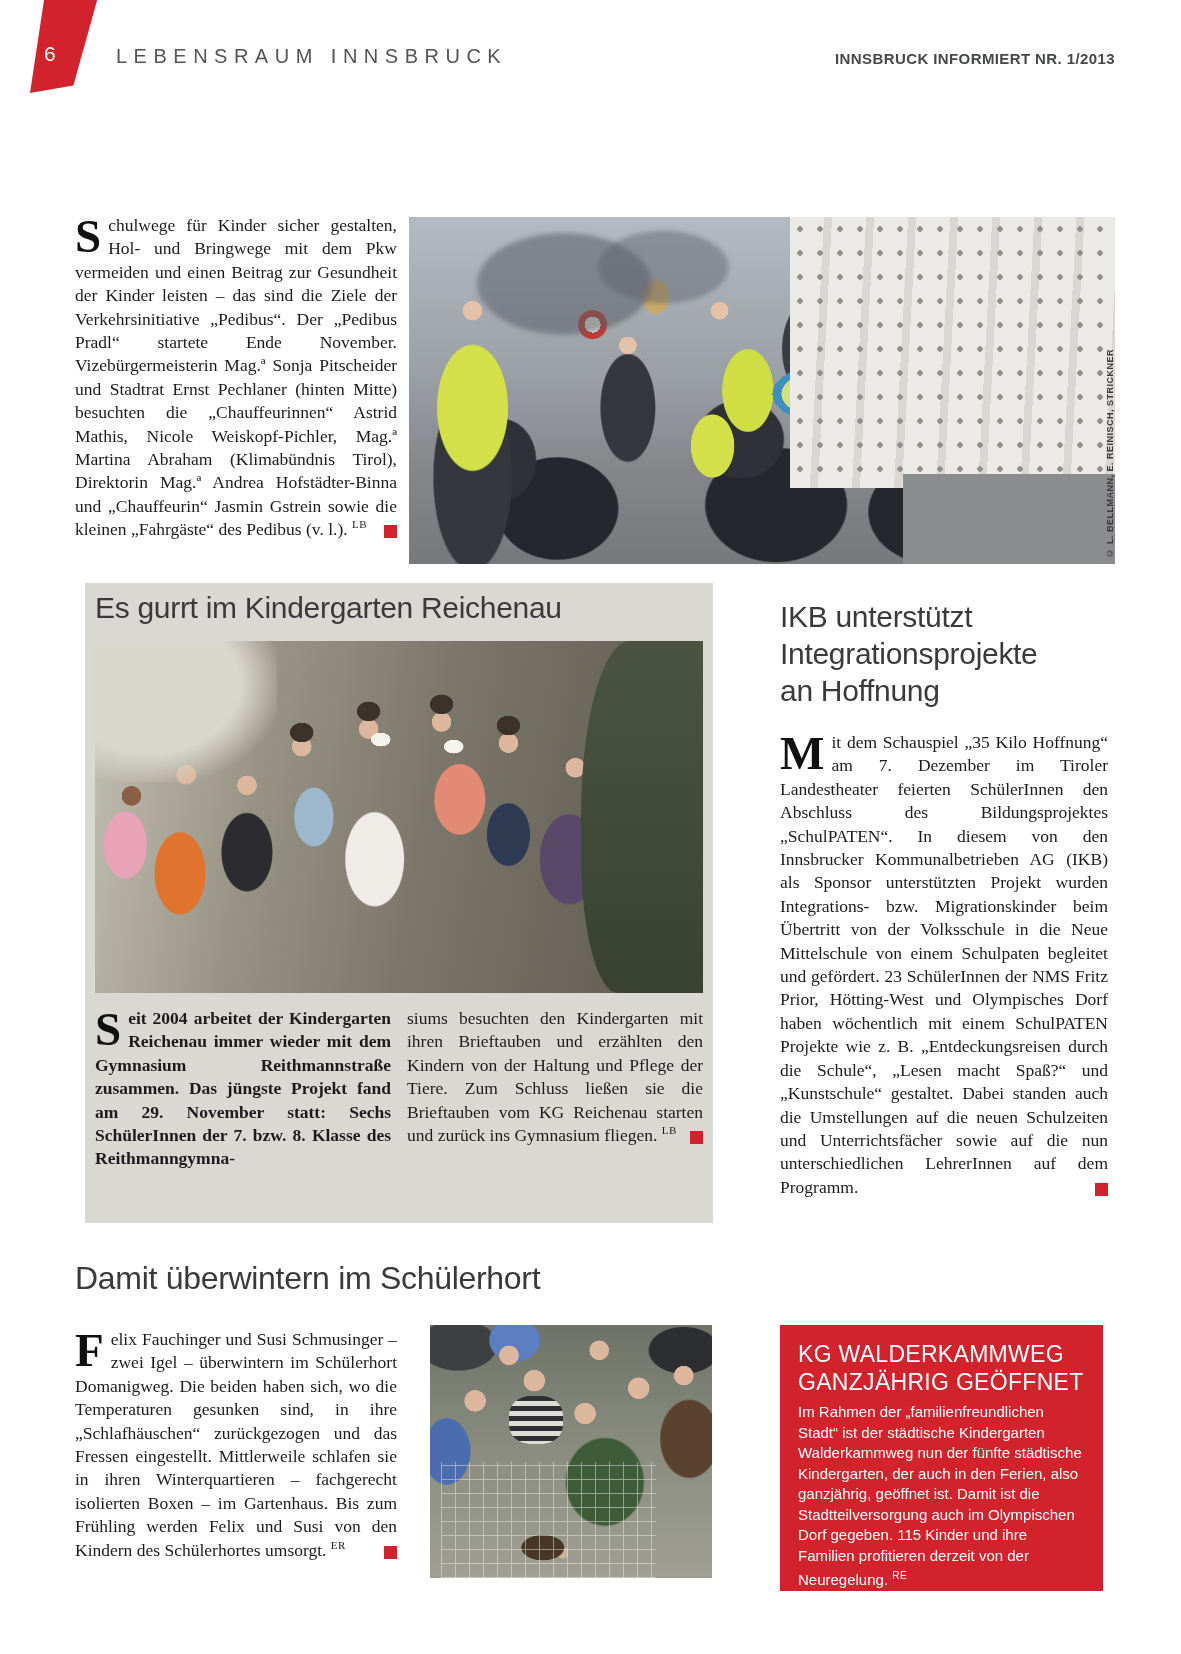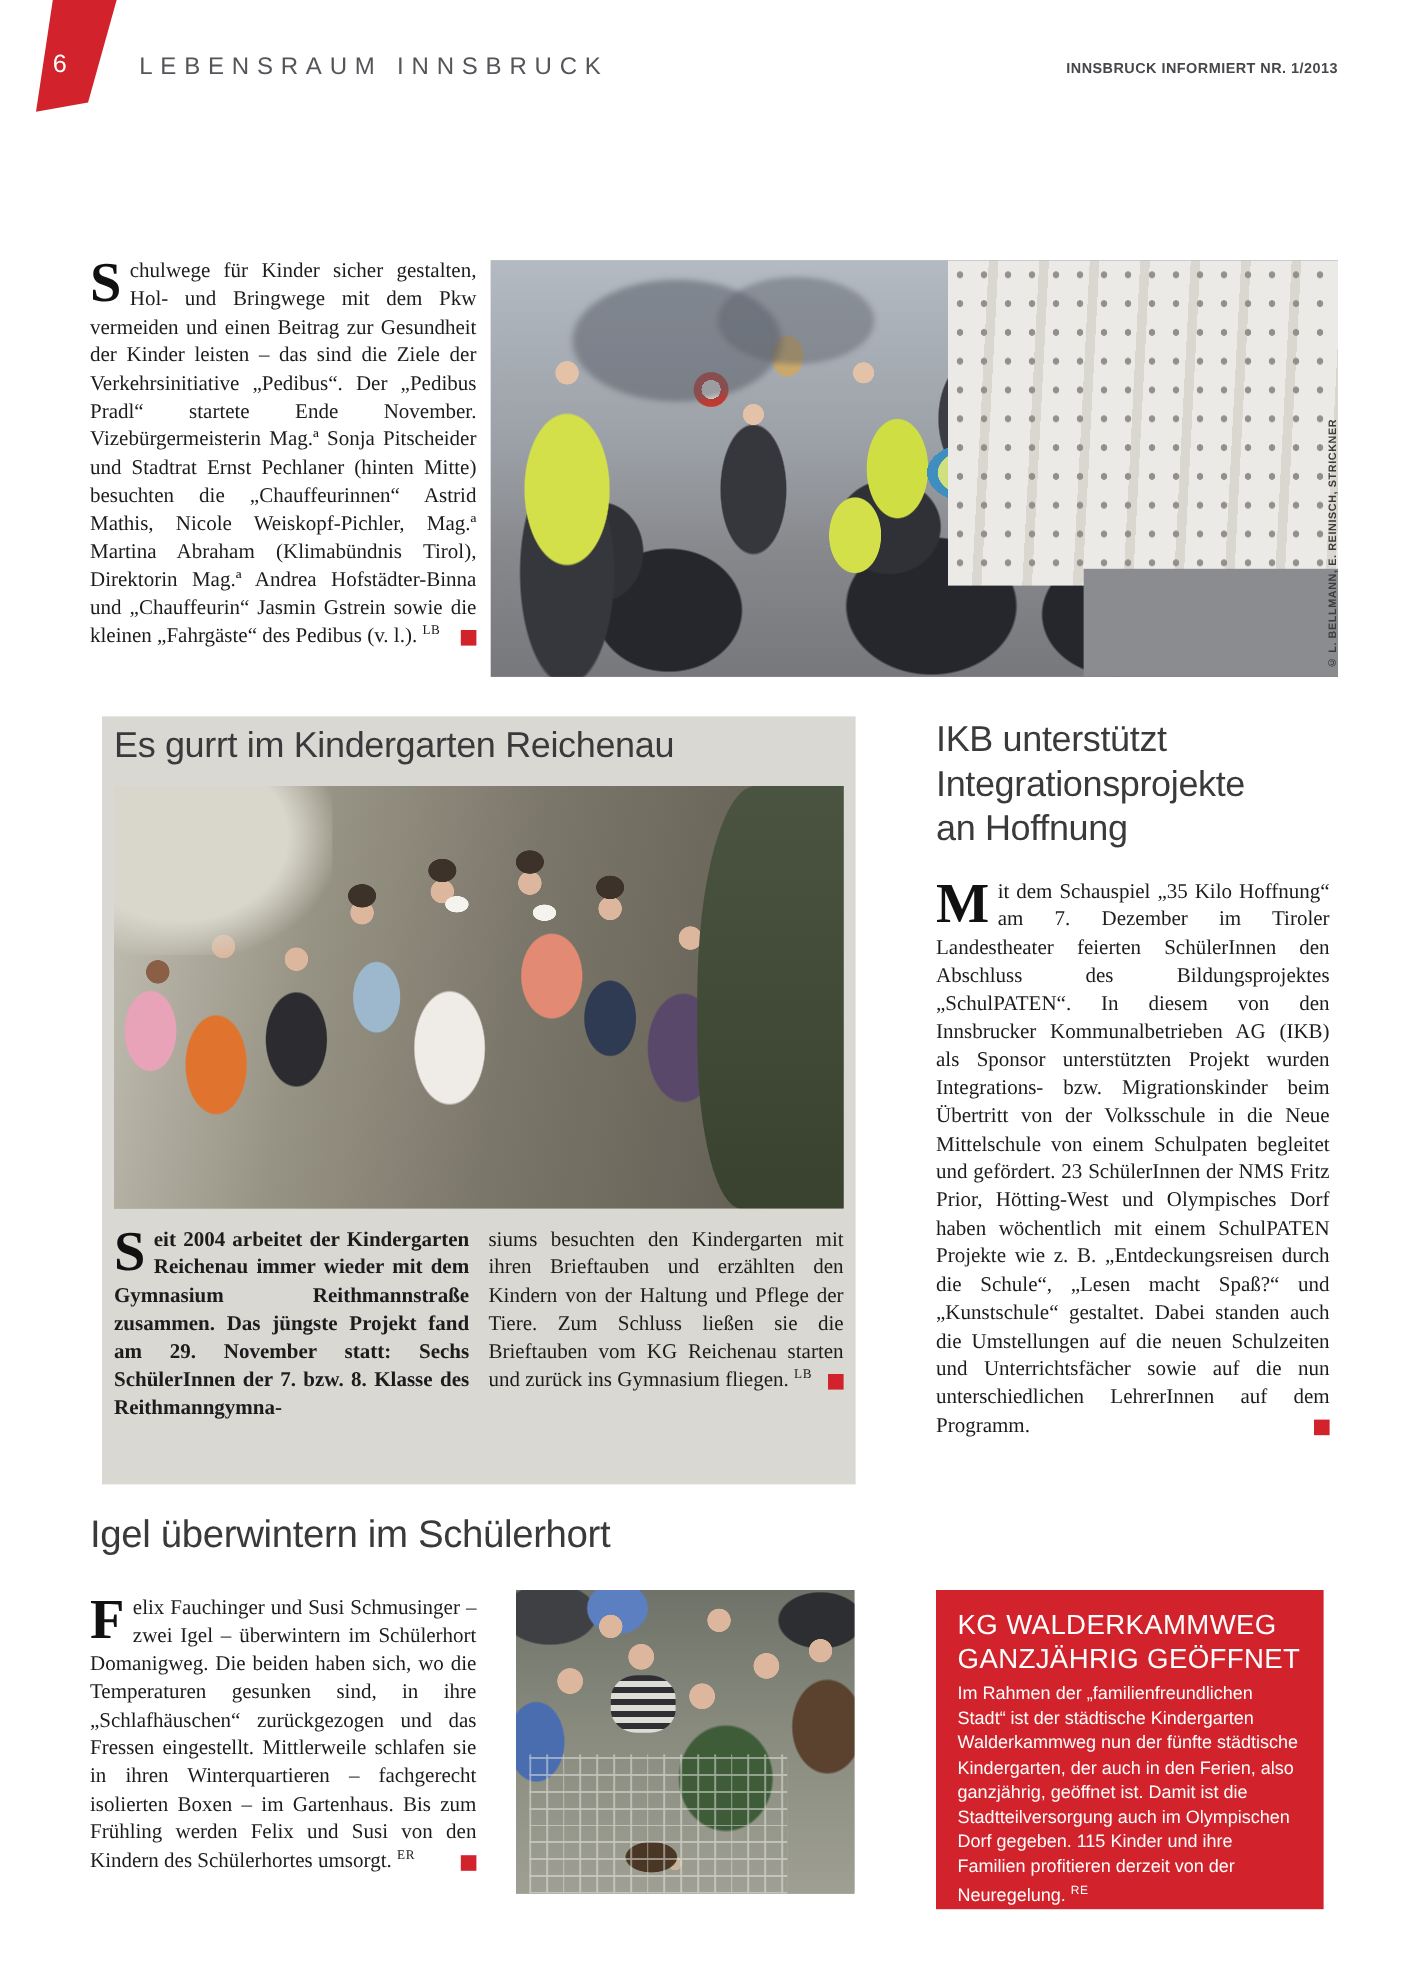--- a/index.html
+++ b/index.html
@@ -20,21 +20,21 @@
     clip-path:polygon(20% 0,96% 0,62% 89%,0 97%);
   }
   .page-number{
     position:absolute;left:44px;top:42px;color:#fff;font-size:21px;font-weight:400;
   }
   .section-title{
     position:absolute;left:116px;top:45px;font-size:20px;letter-spacing:6.5px;
     color:#54555a;font-weight:500;white-space:nowrap;
   }
   .issue-title{
-    position:absolute;right:66px;top:50px;font-size:12px;letter-spacing:.4px;
+    position:absolute;right:66px;top:50px;font-size:15px;letter-spacing:.4px;
     color:#46474a;font-weight:600;white-space:nowrap;
   }
   
   .headline{
     position:absolute;color:var(--head);font-weight:300;letter-spacing:-.3px;
     font-family:"Liberation Sans",sans-serif;white-space:pre-line;
   }
   
   .body-text{
     position:absolute;margin:0;color:var(--ink);
@@ -169,21 +169,21 @@
       radial-gradient(ellipse 36px 24px at 90% 10%, #2c2e32 0 95%, rgba(255,255,255,0) 100%),
       linear-gradient(180deg,#6f7268 0%,#878a7d 45%,#9fa093 100%);
   }
   .p3-stripes{left:28%;top:28%;width:54px;height:48px;border-radius:40%;
     background:repeating-linear-gradient(180deg,#2f2f33 0 5px,#ddddd8 5px 10px);}
   .p3-mesh{left:4%;bottom:0;width:76%;height:46%;opacity:.55;
     background:
       repeating-linear-gradient(90deg, rgba(235,235,230,.9) 0 1.5px, rgba(235,235,230,0) 1.5px 14px),
       repeating-linear-gradient(0deg, rgba(235,235,230,.9) 0 1.5px, rgba(235,235,230,0) 1.5px 14px);}
   
-  .graybox{position:absolute;left:85px;top:597px;width:628px;height:640px;background:var(--graybox);}
+  .graybox{position:absolute;left:85px;top:583px;width:628px;height:640px;background:var(--graybox);}
   
   .redbox{
     position:absolute;left:780px;top:1325px;width:323px;height:266px;background:var(--red);
     box-sizing:border-box;padding:15px 18px;color:#fff;
   }
   .redbox-title{
     margin:0;font-size:23px;line-height:28px;font-weight:400;letter-spacing:.3px;
     color:#fff;white-space:pre-line;
   }
   .redbox-body{
@@ -218,21 +218,21 @@
     </div>
     <p class="body-text dropcap" style="left:10px;top:424px;width:296px;font-weight:bold;"><span>Seit 2004 arbeitet der Kindergarten Reichenau immer wieder mit dem Gymnasium Reithmannstraße zusammen. Das jüngste Projekt fand am 29. November statt: Sechs SchülerInnen der 7. bzw. 8. Klasse des Reithmanngymna-</span></p>
     <p class="body-text" style="left:322px;top:424px;width:296px;"><span>siums besuchten den Kindergarten mit ihren Brieftauben und erzählten den Kindern von der Haltung und Pflege der Tiere. Zum Schluss ließen sie die Brieftauben vom KG Reichenau starten und zurück ins Gymnasium fliegen.</span> <sup>LB</sup><span class="endmark"></span></p>
   </div>
 
   <h2 class="headline" style="left:780px;top:598px;width:330px;font-size:30px;line-height:37px;margin:0;">IKB unterstützt
 Integrationsprojekte
 an Hoffnung</h2>
   <p class="body-text dropcap" style="left:780px;top:731px;width:328px;"><span>Mit dem Schauspiel „35 Kilo Hoffnung“ am 7. Dezember im Tiroler Landestheater feierten SchülerInnen den Abschluss des Bildungsprojektes „SchulPATEN“. In diesem von den Innsbrucker Kommunalbetrieben AG (IKB) als Sponsor unterstützten Projekt wurden Integrations- bzw. Migrationskinder beim Übertritt von der Volksschule in die Neue Mittelschule von einem Schulpaten begleitet und gefördert. 23 SchülerInnen der NMS Fritz Prior, Hötting-West und Olympisches Dorf haben wöchentlich mit einem SchulPATEN Projekte wie z. B. „Entdeckungsreisen durch die Schule“, „Lesen macht Spaß?“ und „Kunstschule“ gestaltet. Dabei standen auch die Umstellungen auf die neuen Schulzeiten und Unterrichtsfächer sowie auf die nun unterschiedlichen LehrerInnen auf dem Programm.</span><span class="endmark"></span></p>
 
-  <h2 class="headline" style="left:75px;top:1260px;font-size:32px;margin:0;">Igel überwintern im Schülerhort</h2>
+  <h2 class="headline" style="left:75px;top:1260px;font-size:32px;margin:0;">Damit überwintern im Schülerhort</h2>
   <p class="body-text dropcap" style="left:75px;top:1328px;width:322px;"><span>Felix Fauchinger und Susi Schmusinger – zwei Igel – überwintern im Schülerhort Domanigweg. Die beiden haben sich, wo die Temperaturen gesunken sind, in ihre „Schlafhäuschen“ zurückgezogen und das Fressen eingestellt. Mittlerweile schlafen sie in ihren Winterquartieren – fachgerecht isolierten Boxen – im Gartenhaus. Bis zum Frühling werden Felix und Susi von den Kindern des Schülerhortes umsorgt.</span> <sup>ER</sup><span class="endmark"></span></p>
 
   <div class="photo photo-igel">
     <div class="p3-stripes"></div>
     <div class="p3-mesh"></div>
   </div>
 
   <div class="redbox">
     <h3 class="redbox-title">KG WALDERKAMMWEG
 GANZJÄHRIG GEÖFFNET</h3>

